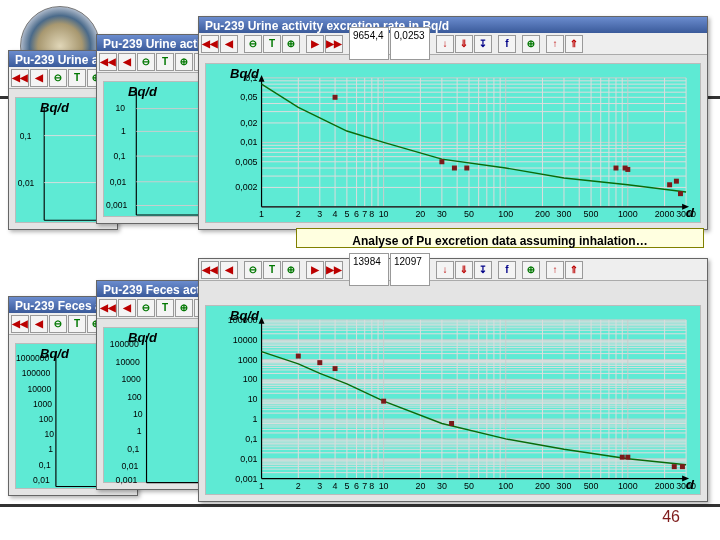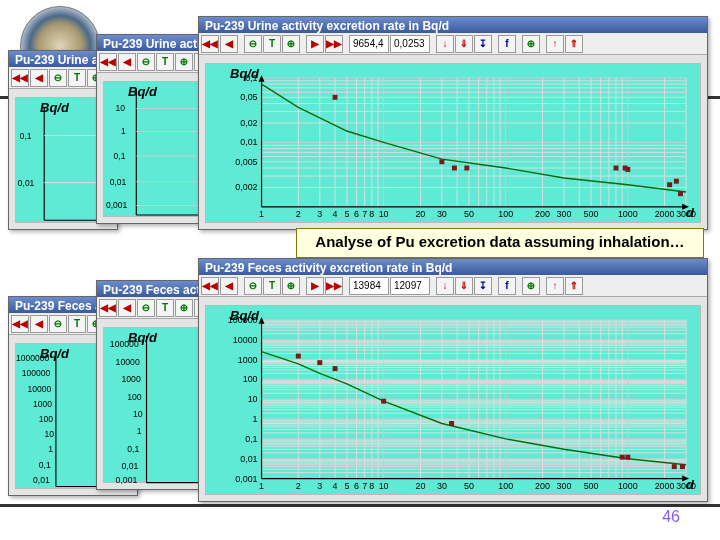--- a/index.html
+++ b/index.html
@@ -1,29 +1,29 @@
 <!DOCTYPE html>
 <html><head>
 <meta charset="utf-8">
 <style>
 *{box-sizing:border-box;margin:0;padding:0}
 body{width:720px;height:540px;background:#fff;font-family:Arial,Helvetica,sans-serif;position:relative;overflow:hidden}
 .logo{position:absolute;left:20px;top:6px;width:80px;height:80px;border-radius:50%;background:radial-gradient(circle,#e0d6b8 0%,#a89870 40%,#4a6a8a 55%,#e8e8f0 80%);border:1px solid #777}
 hr.rule{position:absolute;left:0;right:0;border:none;border-top:3px solid #333}
 hr.top{top:96px}
 hr.bot{top:504px}
-.slidenum{position:absolute;right:40px;bottom:14px;font-size:16px;color:#8b5cf6}
-.callout{position:absolute;left:296px;top:228px;width:408px;height:30px;background:#ffffe0;border:1.5px solid #808000;font-size:15px;font-weight:bold;line-height:25px;text-align:center;z-index:50}
+.slidenum{position:absolute;right:40px;bottom:14px;font-size:16px;color:#7f1d1d}
+.callout{position:absolute;left:296px;top:228px;width:408px;height:20px;background:#ffffe0;border:1.5px solid #808000;font-size:12px;font-weight:bold;line-height:25px;text-align:center;z-index:50}
 .win{position:absolute;background:#e4e4e4;border:1px solid #666;box-shadow:2px 2px 4px rgba(0,0,0,0.3)}
 .win .titlebar{height:16px;background:linear-gradient(#6b8cce,#3a5a9a);color:#fff;font-size:12px;font-weight:bold;padding:2px 6px;white-space:nowrap;overflow:hidden}
 .win .toolbar{height:22px;background:#eee;border-bottom:1px solid #aaa;display:flex;align-items:center;padding:1px 2px;gap:1px}
 .tbtn{width:18px;height:18px;background:#f4f4f4;border:1px solid #999;font-size:10px;line-height:16px;text-align:center;cursor:pointer;color:#b00;font-weight:bold}
 .tbtn.g{color:#070}
 .tbtn.bl{color:#008}
-.tnum{height:18px;background:#fff;border:1px solid #999;font-size:10px;line-height:16px;text-align:left;padding:0 3px;min-width:40px;color:#000}
+.tnum{height:33px;background:#fff;border:1px solid #999;font-size:10px;line-height:16px;text-align:left;padding:0 3px;min-width:40px;color:#000}
 .sep{width:4px}
 .plot{position:absolute;left:6px;right:6px;top:46px;bottom:6px;background:#5eead4;border:1px solid #bbb}
 .ylab{position:absolute;left:24px;top:2px;font-size:13px;font-style:italic;font-weight:bold}
 .xlab{position:absolute;right:6px;bottom:2px;font-size:13px;font-style:italic;font-weight:bold}
 svg.grid{position:absolute;inset:0}
 .gridline{stroke:#ddd;stroke-width:1}
 .gridline.maj{stroke:#ccc}
 .axis{stroke:#000;stroke-width:1.2}
 .tick{font-size:9px;fill:#000}
 .curve{stroke:#0a6b0a;stroke-width:1.4;fill:none}
@@ -267,21 +267,20 @@
       <text class="tick" x="30" y="92">10</text>
         <text class="tick" x="34" y="110">1</text>
       <text class="tick" x="24" y="128">0,1</text>
         <text class="tick" x="18" y="146">0,01</text>
       <text class="tick" x="12" y="160">0,001</text>
     </svg>
   </div>
 </div>
 
 <div class="win w6">
-  <div class="titlebar">Pu-239  Feces activity excretion rate in Bq/d</div>
   <div class="toolbar">
     <div class="tbtn">◀◀</div>
     <div class="tbtn">◀</div>
     <div class="sep"></div>
     <div class="tbtn g">⊖</div>
     <div class="tbtn g">T</div>
     <div class="tbtn g">⊕</div>
     <div class="sep"></div>
     <div class="tbtn">▶</div>
     <div class="tbtn">▶▶</div>

